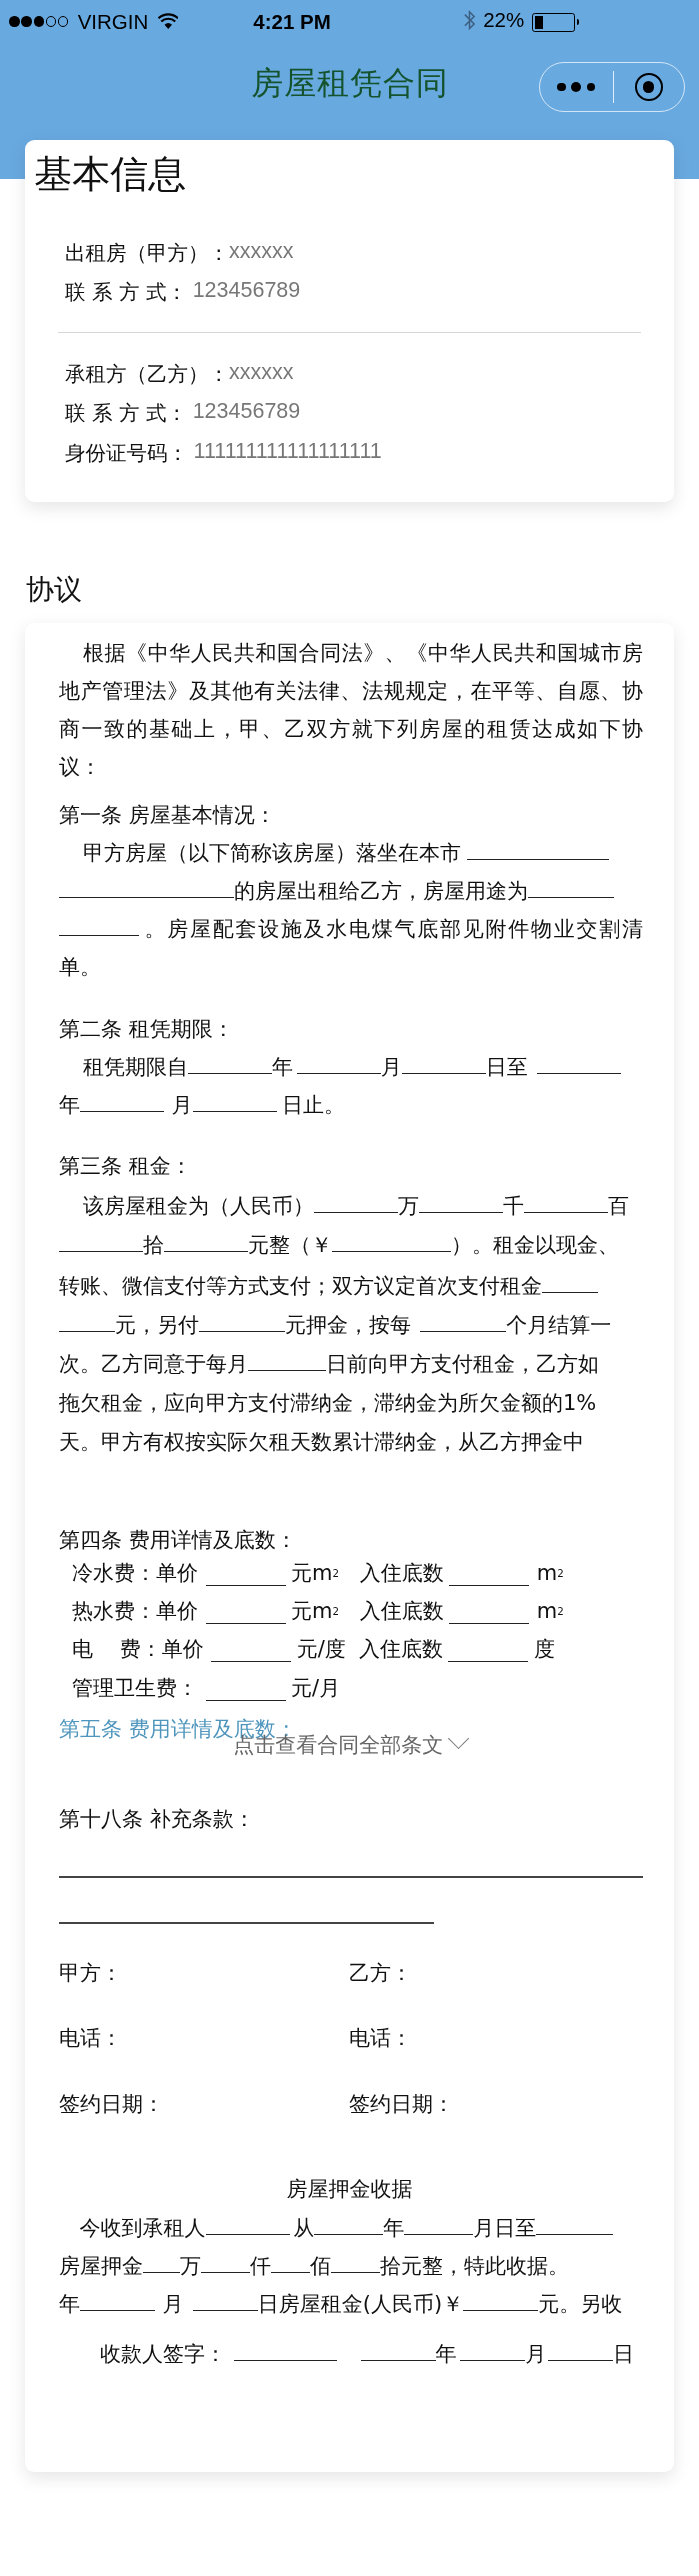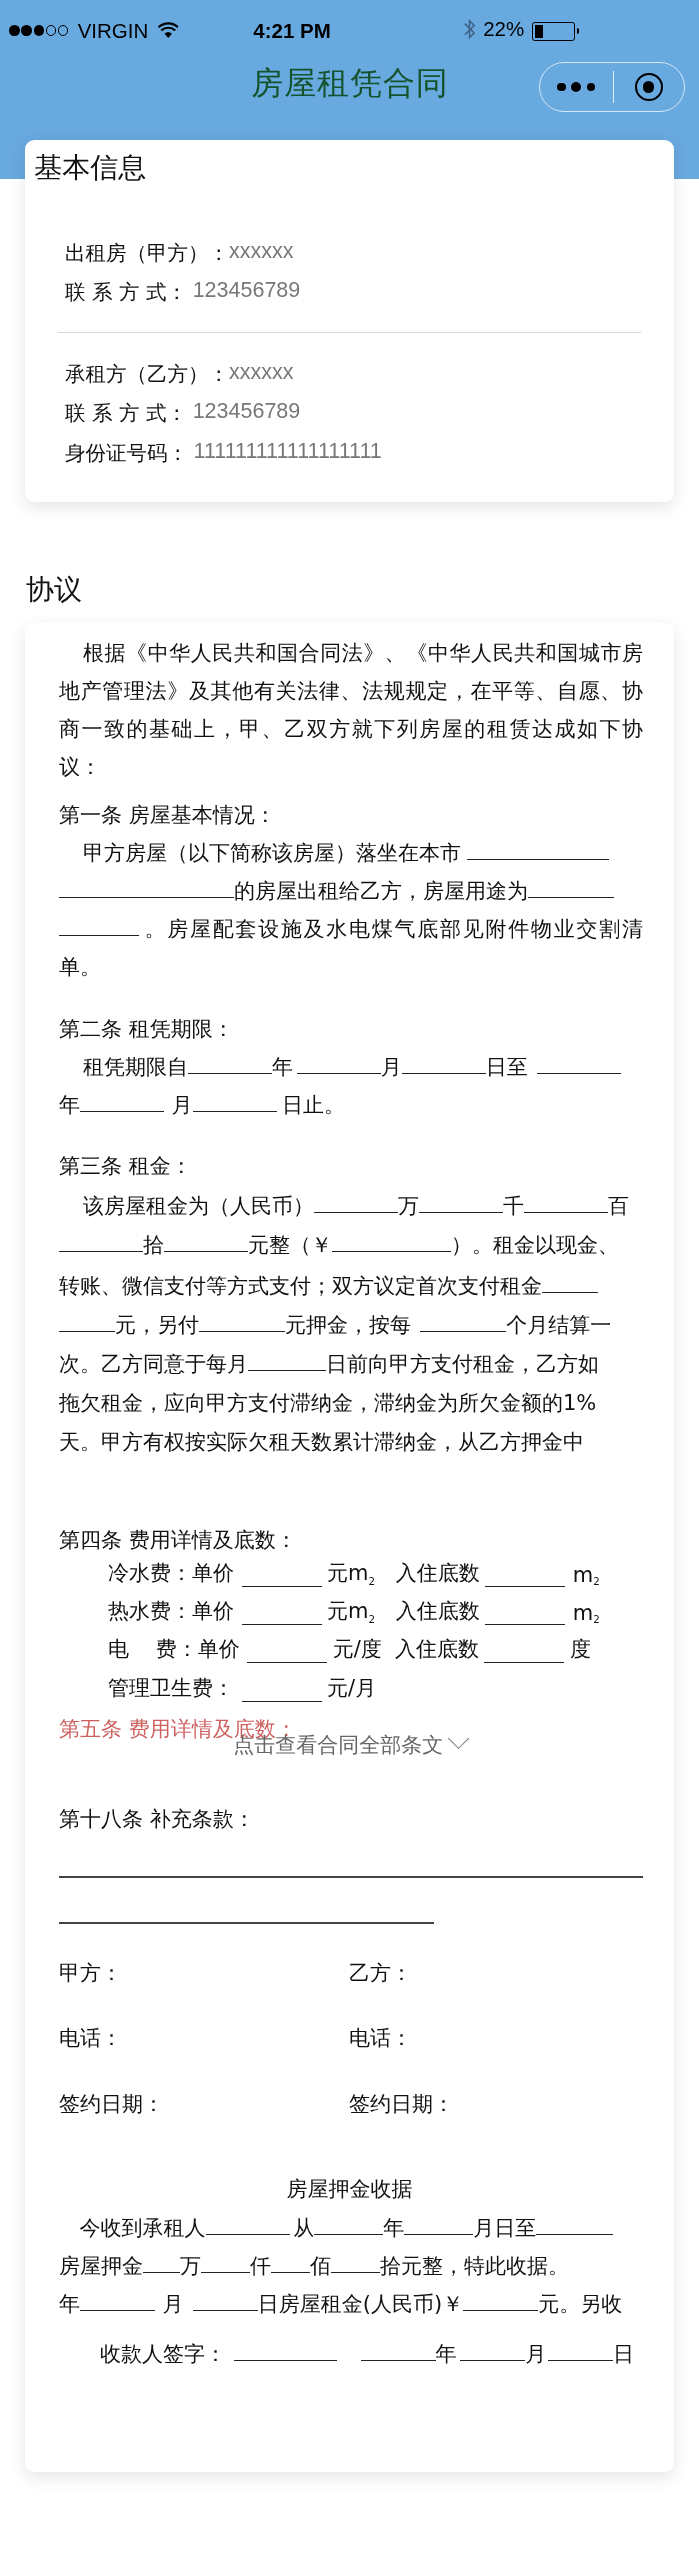--- a/index.html
+++ b/index.html
@@ -1,21 +1,21 @@
 <!DOCTYPE html>
 <html style="font-size:15px"><head>
 <meta charset="utf-8">
 <style>
   * { box-sizing: border-box; margin: 0; padding: 0; }
   html, body { width: 700px; height: 2576px; background: #ffffff; overflow: hidden; }
   body { font-family: "DejaVu Sans", "Liberation Sans", sans-serif; color: #111; position: relative; }
 
   .header-bg { position: absolute; left: 0; top: 0; width: 700px; height: 179px; background: #68a9e0; }
 
-  .status-bar { position: absolute; left: 0; top: 12px; width: 584px; height: 37px; font-family: "Liberation Sans", sans-serif; font-size: 20.5px; color: #000; text-decoration: underline; }
+  .status-bar { position: absolute; left: 0; top: 3px; width: 584px; height: 37px; font-family: "Liberation Sans", sans-serif; font-size: 20.5px; color: #000; text-decoration: underline; }
   .status-left { position: absolute; left: 9.3px; top: 6.5px; display: flex; align-items: center; gap: 5.6px; }
   .signal { display: flex; gap: 1.9px; align-items: center; }
   .dot { width: 10.3px; height: 10.3px; border-radius: 50%; background: #000; display: inline-block; }
   .dot.empty { background: transparent; border: 1.2px solid #000; }
   .carrier { margin-left: 3.7px; }
   .wifi { width: 20.5px; height: 17px; margin-left: 3.7px; }
   .status-time { position: absolute; left: 0; right: 0; top: 6.5px; text-align: center; font-weight: bold; }
   .status-right { position: absolute; right: 9.3px; top: 4.7px; display: flex; align-items: flex-end; gap: 7.5px; }
   .bt { width: 13px; height: 22.4px; }
   .battery { width: 43px; height: 18.7px; border: 1.9px solid #000; border-radius: 2.8px; position: relative; }
@@ -27,38 +27,38 @@
   .capsule-more { width: 73px; height: 100%; display: flex; align-items: center; justify-content: center; gap: 5.6px; }
   .capsule-more span { width: 8.4px; height: 8.4px; background: #000; border-radius: 50%; display: block; }
   .capsule-more span.mid { width: 10.3px; height: 10.3px; }
   .capsule-sep { width: 0.9px; height: 32px; background: rgba(255,255,255,0.8); }
   .capsule-close { width: 71px; height: 100%; display: flex; align-items: center; justify-content: center; }
   .target { width: 28px; height: 28px; border: 2.8px solid #000; border-radius: 50%; display: flex; align-items: center; justify-content: center; }
   .target::after { content: ""; width: 11.2px; height: 11.2px; background: #000; border-radius: 50%; }
 
   .card { position: absolute; left: 25px; width: 649px; background: #fff; border-radius: 9.3px; box-shadow: 0 5.6px 17px rgba(0,0,0,0.10); }
   .card-basic { top: 140px; height: 362px; }
-  .card-title { position: absolute; left: 9.3px; top: 9.3px; font-size: 28px; color: #111; }
+  .card-title { position: absolute; left: 9.3px; top: 9.3px; font-size: 38px; color: #111; }
   .info-row { position: absolute; left: 40px; font-size: 20.5px; color: #111; display: flex; align-items: flex-start; }
   .info-label { white-space: pre; }
   .info-value { color: #777; font-family: "Liberation Sans", sans-serif; font-size: 21.5px; }
   .divider { position: absolute; left: 33px; right: 33px; top: 192px; height: 0.9px; background: #d6d6d6; }
 
   .section-title { position: absolute; left: 26px; top: 571px; font-size: 28px; color: #111; }
 
   .card-agree { top: 623px; height: 1849px; }
   .doc { position: absolute; left: 34px; width: 584px; font-size: 21px; line-height: 38px; color: #111; text-align: justify; }
   .u { display: inline-block; border-bottom: 1.4px solid #222; height: 26px; vertical-align: baseline; }
   .indent { text-indent: 24px; }
   .art-title { font-size: 21px; }
-  .fee-row { position: absolute; left: 47px; font-size: 21px; display: flex; align-items: flex-end; white-space: pre; margin-left: 36px; }
+  .fee-row { position: absolute; left: 47px; font-size: 21px; display: flex; align-items: center; white-space: pre; }
   .fee-row .u { margin: 0 5.6px; }
   .sup { font-size: 10.3px; vertical-align: super; }
 
-  .fade-text { position: absolute; left: 34px; top: 1092px; font-size: 21px; color: #b91c1c; opacity: 0.7; }
+  .fade-text { position: absolute; left: 34px; top: 1092px; font-size: 21px; color: #0369a1; opacity: 0.7; }
   .expand { position: absolute; left: 0; right: 0; top: 1108px; text-align: center; font-size: 21px; color: #666; }
   .expand .chev { display: inline-block; width: 15px; height: 15px; border-right: 1.9px solid #777; border-bottom: 1.9px solid #777; transform: rotate(45deg); margin-left: 7.5px; position: relative; top: -5.6px; }
 
   .hline { position: absolute; left: 34px; height: 1.9px; background: #444; }
   .sign { position: absolute; font-size: 21px; color: #111; }
   .receipt-title { position: absolute; left: 0; right: 0; top: 1552px; text-align: center; font-size: 21px; }
 </style>
 </head>
 <body>
 

